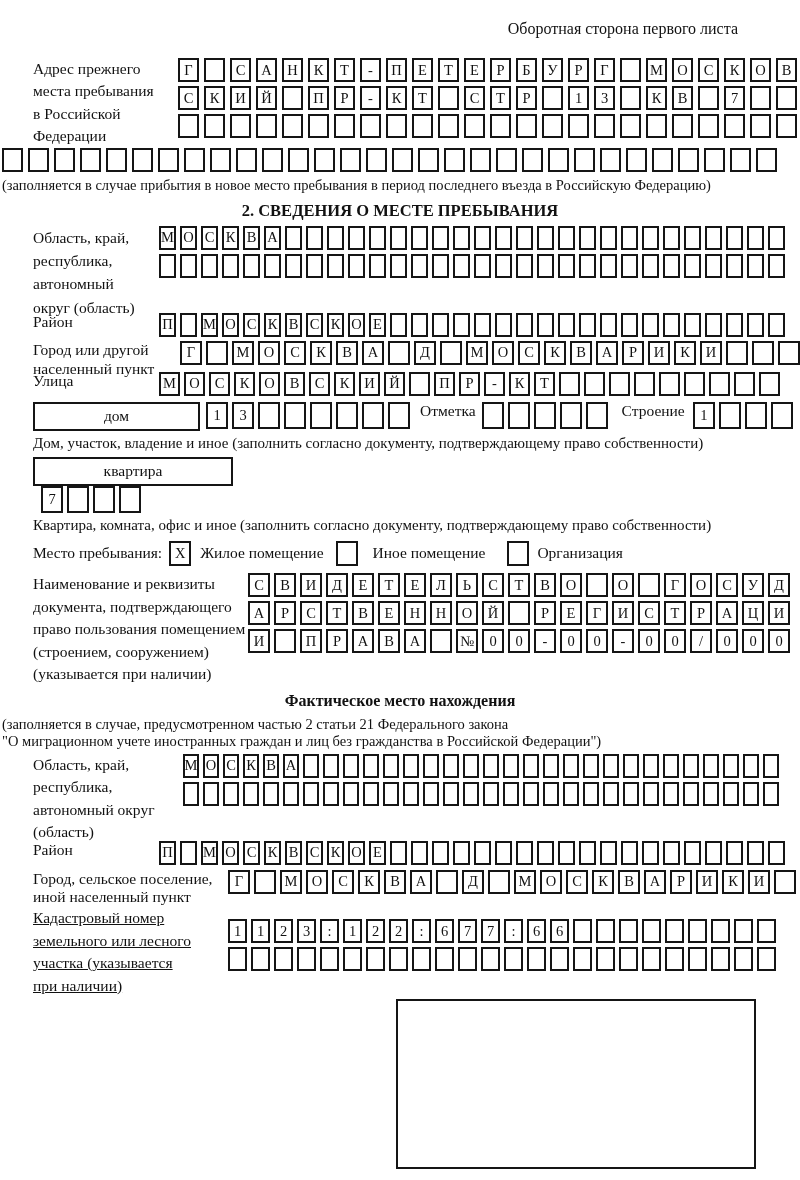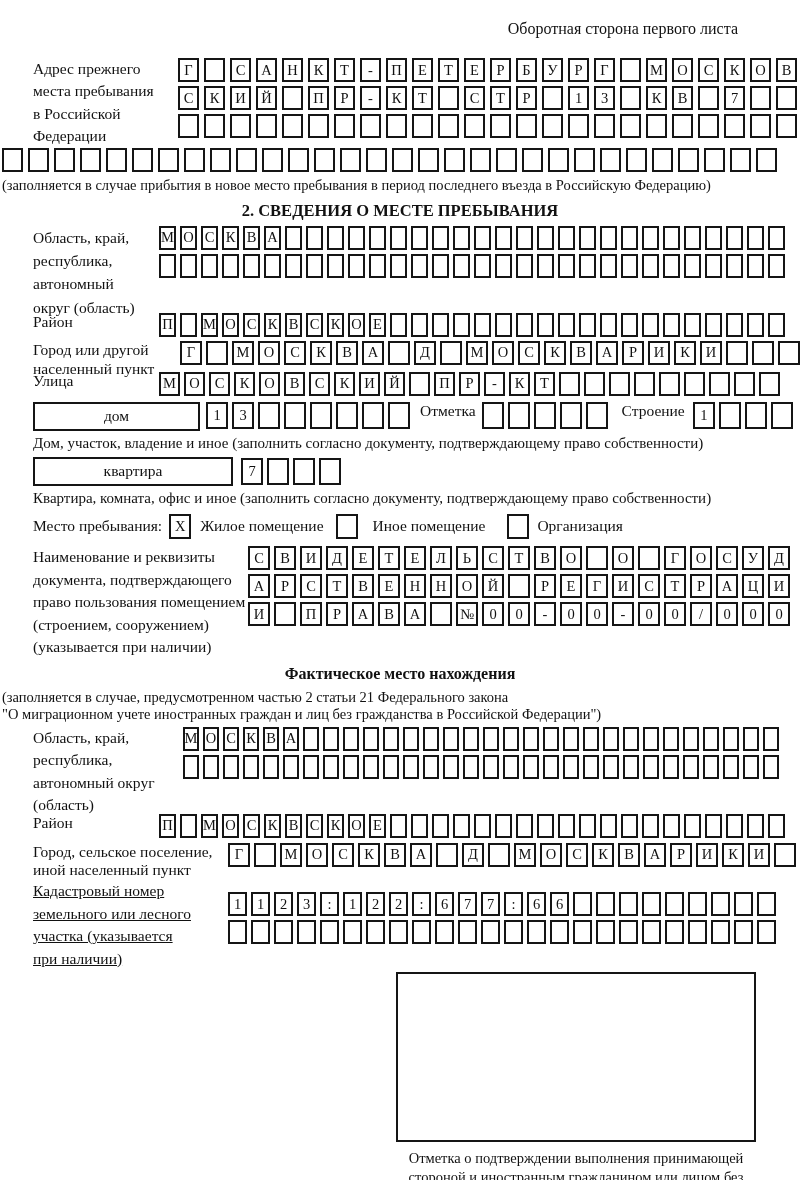--- a/index.html
+++ b/index.html
@@ -392,21 +392,21 @@
     <div class="label" style="margin:0 8px 0 10px;">Строение</div>
     <div class="cellrow sz22 tall" style="margin:0;">
         <span class="cell">1</span>
         <span class="cell"></span>
         <span class="cell"></span>
         <span class="cell"></span>
       </div>
   </div>
   <div class="label subnote indent">Дом, участок, владение и иное (заполнить согласно документу, подтверждающему право собственности)</div>
 
-  <div class="field indent" style="margin-top:5px; align-items:center;">
+  <div class="field indent" style="margin-top:5px; flex-direction:column;">
     <div class="widebox" style="width:200px;">квартира</div>
     <div class="cellrow sz22 tall" style="margin:0 0 0 8px;">
         <span class="cell">7</span>
         <span class="cell"></span>
         <span class="cell"></span>
         <span class="cell"></span>
       </div>
   </div>
   <div class="label subnote indent">Квартира, комната, офис и иное (заполнить согласно документу, подтверждающему право собственности)</div>
 

